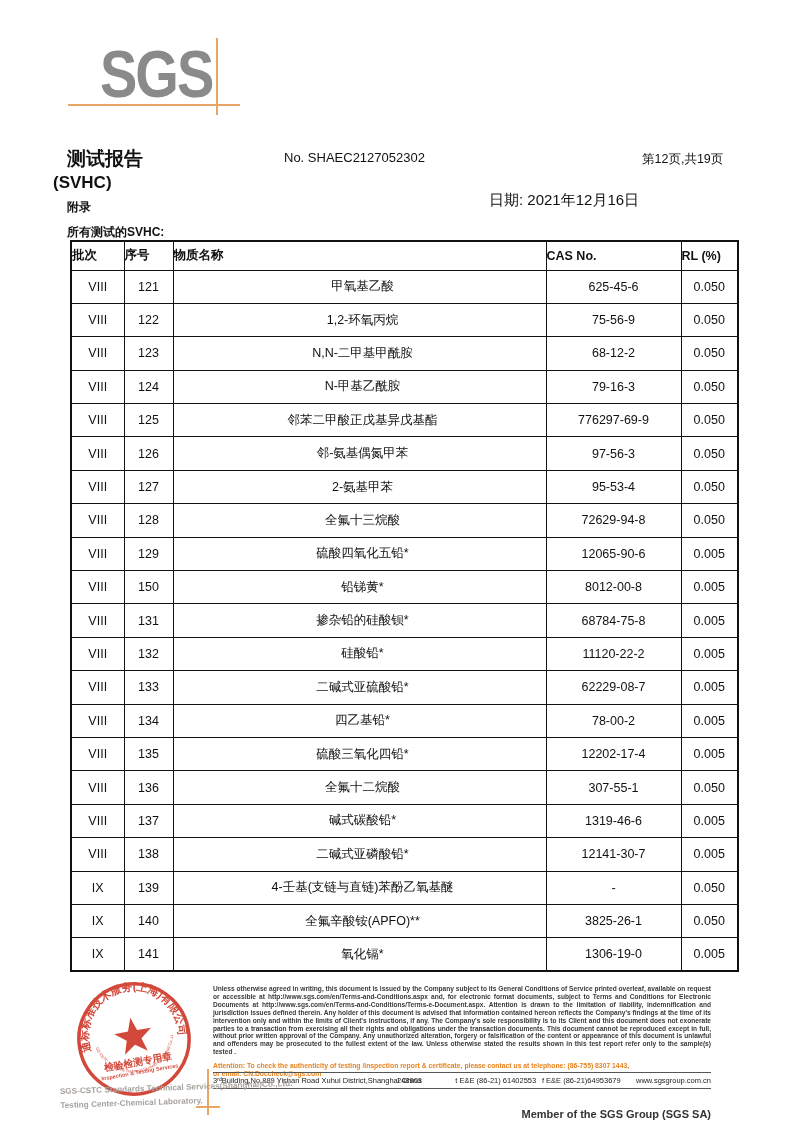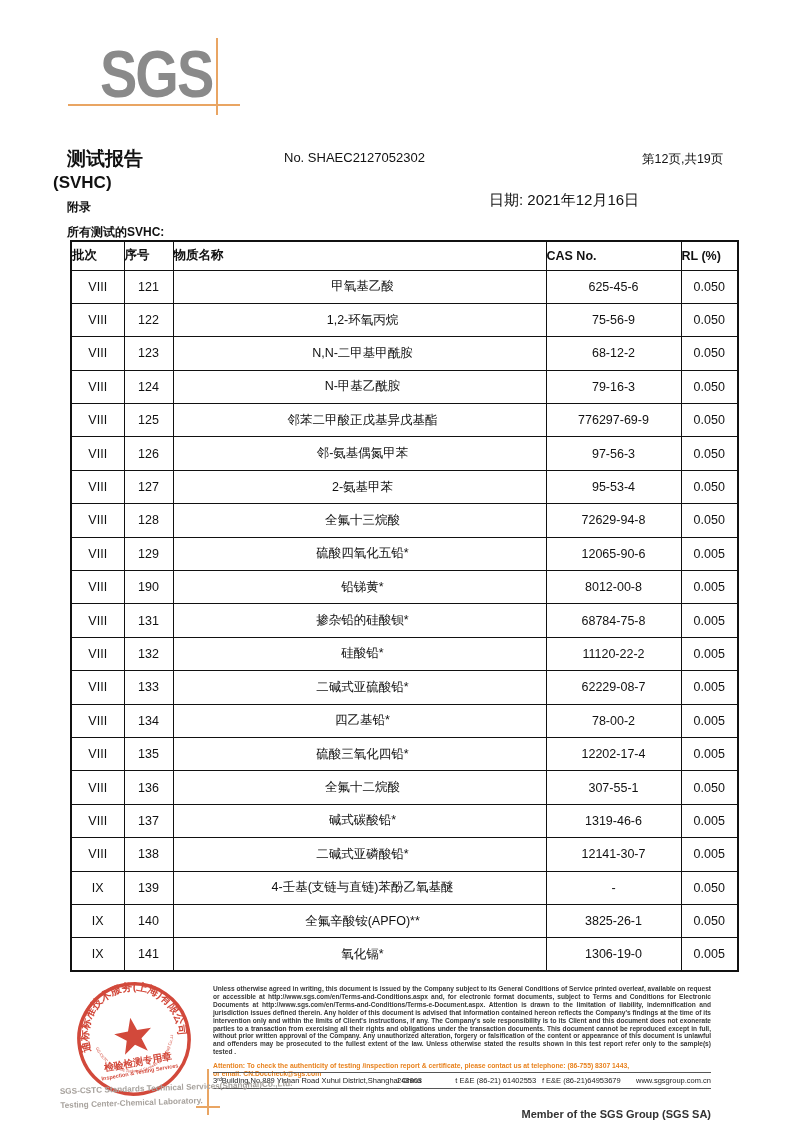--- a/index.html
+++ b/index.html
@@ -143,21 +143,21 @@
   </tr>
         <tr>
     <td class="c-batch">VIII</td>
     <td class="c-no">129</td>
     <td class="c-name">硫酸四氧化五铅*</td>
     <td class="c-cas">12065-90-6</td>
     <td class="c-rl">0.005</td>
   </tr>
         <tr>
     <td class="c-batch">VIII</td>
-    <td class="c-no">190</td>
+    <td class="c-no">150</td>
     <td class="c-name">铅锑黄*</td>
     <td class="c-cas">8012-00-8</td>
     <td class="c-rl">0.005</td>
   </tr>
         <tr>
     <td class="c-batch">VIII</td>
     <td class="c-no">131</td>
     <td class="c-name">掺杂铅的硅酸钡*</td>
     <td class="c-cas">68784-75-8</td>
     <td class="c-rl">0.005</td>

